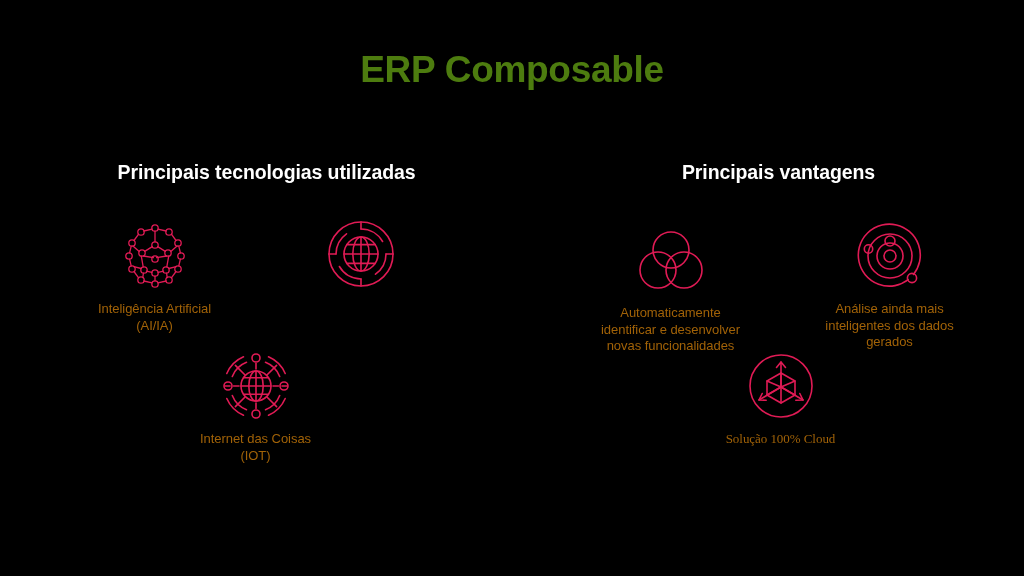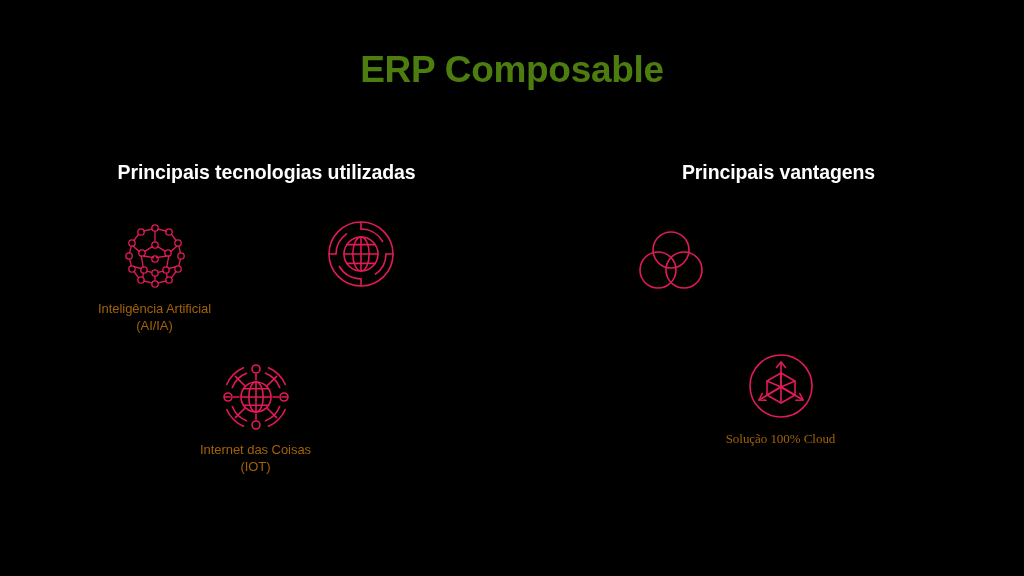--- a/index.html
+++ b/index.html
@@ -96,21 +96,21 @@
     line-height:1.27;
     font-weight:400;
     color:#a16207;
     white-space:pre-line;
     letter-spacing:-0.05px;
   }
 
   
   .pos-l1 { left:26px;  top:22px; }
   .pos-l2 { left:232px; top:20px; }
-  .pos-l3 { left:127px; top:163px;text-align:center; }
+  .pos-l3 { left:127px; top:152px;text-align:center; }
 
   
   .pos-r1 { left:30px;  top:26px; }
   .pos-r2 { left:249px; top:22px; }
   .pos-r3 { left:140px; top:152px;font-family:Liberation Serif, serif; }
 
   .icon-stroke {
     fill:none;
     stroke:#E01B55;
     stroke-width:1.6;
@@ -287,22 +287,48 @@
         <div class="item pos-r1">
           <span class="icon-wrap">
             <svg viewBox="0 0 72 72" aria-hidden="true">
               <g class="icon-stroke">
                 <circle cx="36" cy="26" r="18"></circle>
                 <circle cx="23" cy="46" r="18"></circle>
                 <circle cx="49" cy="46" r="18"></circle>
               </g>
             </svg>
           </span>
-        </div>
-
+          <div class="item-label">Automaticamente
+identificar e desenvolver
+novas funcionalidades</div>
+        </div>
+
+        <div class="item pos-r2">
+          <span class="icon-wrap">
+            <svg viewBox="0 0 72 72" aria-hidden="true">
+              <g class="icon-stroke">
+
+                <path d="M59.5 54.5 A31 31 0 1 0 54.2 59.7"></path>
+
+                <circle cx="36" cy="36" r="22"></circle>
+
+                <circle cx="36" cy="36" r="13"></circle>
+
+                <circle cx="36" cy="36" r="6"></circle>
+
+                <circle cx="36" cy="21" r="5"></circle>
+                <circle cx="14.5" cy="29" r="4.2"></circle>
+                <circle cx="58" cy="58" r="4.6"></circle>
+              </g>
+            </svg>
+          </span>
+          <div class="item-label">Análise ainda mais
+inteligentes dos dados
+gerados</div>
+        </div>
 
         <div class="item pos-r3">
           <span class="icon-wrap">
             <svg viewBox="0 0 72 72" aria-hidden="true">
               <g class="icon-stroke">
 
                 <circle cx="36" cy="36" r="31"></circle>
 
                 <path d="M36 23 L50 31 L50 45 L36 53 L22 45 L22 31 Z"></path>
                 <path d="M36 23 L36 37"></path>

